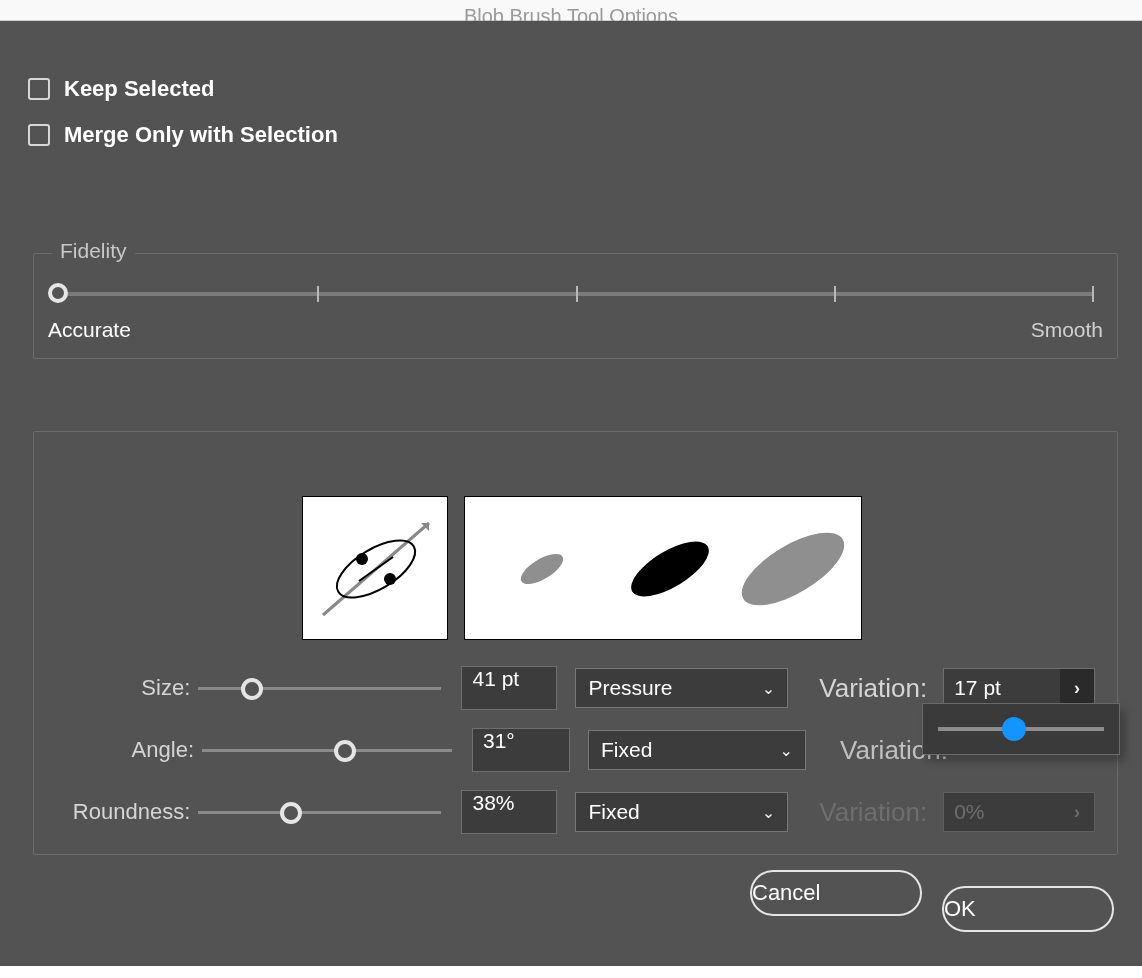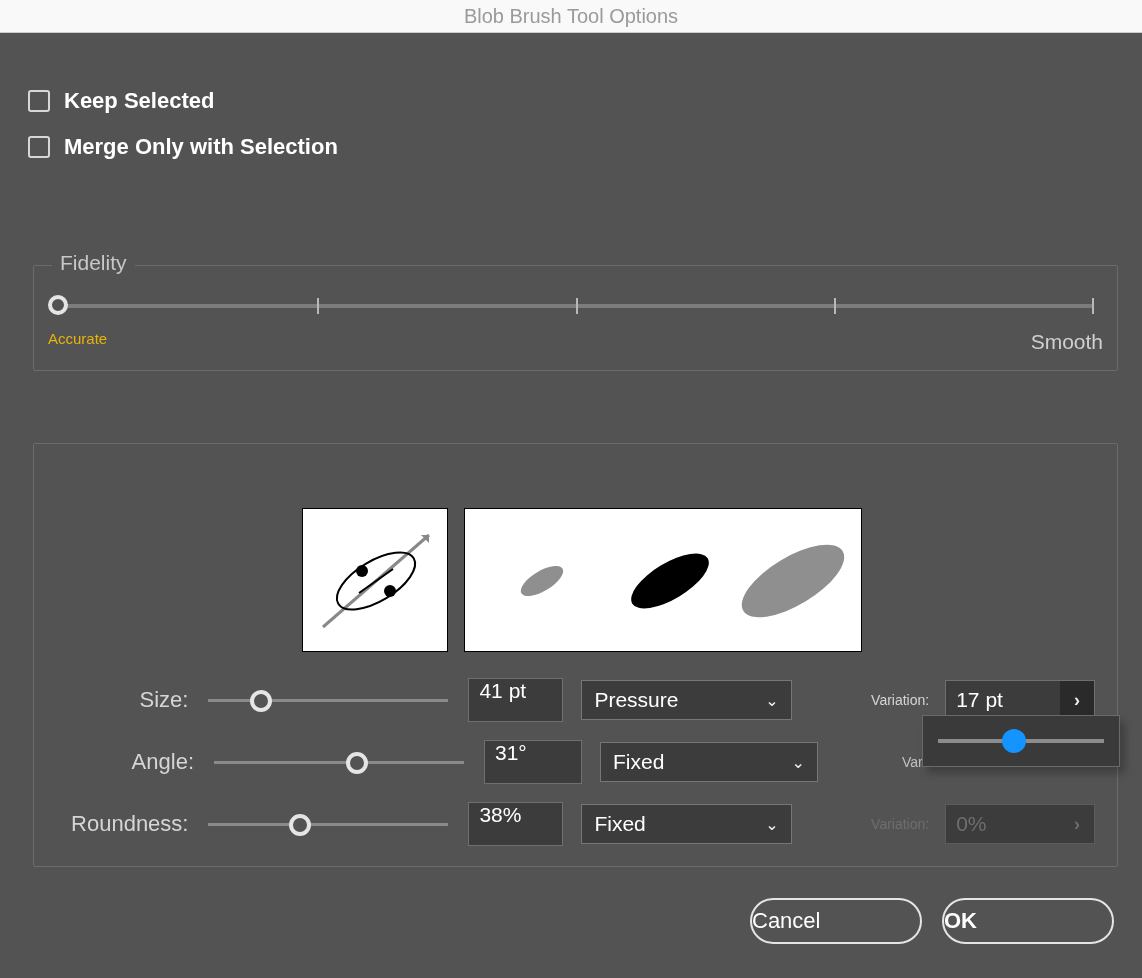--- a/index.html
+++ b/index.html
@@ -4,21 +4,21 @@
 <style>
   * { box-sizing: border-box; }
   html, body {
     margin: 0; padding: 0;
     width: 1142px; height: 978px;
     font-family: Arial, Helvetica, sans-serif;
     background: #fff;
     overflow: hidden;
   }
   .titlebar {
-    height: 33px;
+    height: 21px;
     background: #f9f9f9;
     border-bottom: 1px solid #ccc;
     color: #9a9a9a;
     text-align: center;
     font-size: 20px;
     line-height: 33px;
   }
   .panel {
     background: #535353;
     width: 1142px;
@@ -80,21 +80,21 @@
   .fidelity-thumb {
     position: absolute;
     top: -9px;
     width: 20px; height: 20px;
     border-radius: 50%;
     border: 4px solid #e5e5e5;
     background: #535353;
     box-sizing: border-box;
     left: -10px;
   }
-  .fidelity-left  { position:absolute; left:14px;  top:64px; color:#eab308; font-size:15px;}
+  .fidelity-left  { position:absolute; left:14px;  top:64px; color:#ffffff; font-size:21px;}
   .fidelity-right { position:absolute; right:14px; top:64px; color:#d0d0d0; font-size:21px;}
 
   
   .preview-row {
     position: absolute;
     left: 268px;
     top: 64px;
     display: flex;
     gap: 16px;
   }
@@ -115,21 +115,21 @@
   }
   .pr-size      { top: 236px; }
   .pr-angle     { top: 298px; }
   .pr-roundness { top: 360px; }
 
   .param-label {
     width: 138px;
     text-align: right;
     color: #d5d5d5;
     font-size: 22px;
-    margin-right: 20px;
+    margin-right: 8px;
   }
   .sm-slider {
     width: 250px;
     height: 40px;
     position: relative;
     margin-right: 20px;
   }
   .sm-track {
     position: absolute;
     left: 0; right: 0; top: 19px;
@@ -165,21 +165,21 @@
     display: flex;
     align-items: center;
     justify-content: space-between;
     margin-right: 30px;
   }
   .dropdown .chev { color: #eee; font-size: 16px;}
   .var-label {
     width: 112px;
     text-align: right;
     color: #d5d5d5;
-    font-size: 14px;
+    font-size: 26px;
     margin-right: 16px;
   }
   .var-label.dim { color: #6e6e6e; }
   .var-field {
     width: 156px; height: 40px;
     background: #3c3c3c;
     border: 1px solid #6f6f6f;
     color: #fff;
     font-size: 21px;
     display: flex;
@@ -229,21 +229,21 @@
   }
   .btn {
     width: 172px; height: 46px;
     border: 2px solid #e5e5e5;
     border-radius: 23px;
     background: transparent;
     color: #fff;
     font-size: 22px;
     display:flex; align-items:center; justify-content:flex-start;
   }
-  .btn.ok { font-weight:700; }
+  .btn.ok { font-weight:400;margin-top:16px; }
 </style>
 </head>
 <body>
 
 <div class="titlebar">Blob Brush Tool Options</div>
 
 <div class="panel">
 
   <div class="checkbox-row">
     <div class="checkbox"></div>

